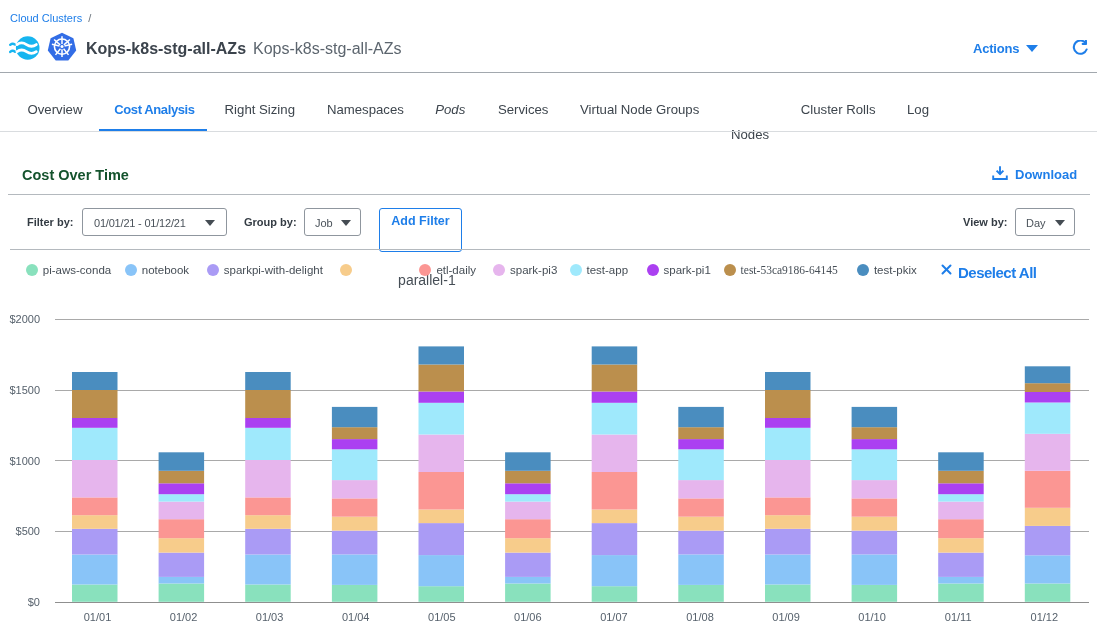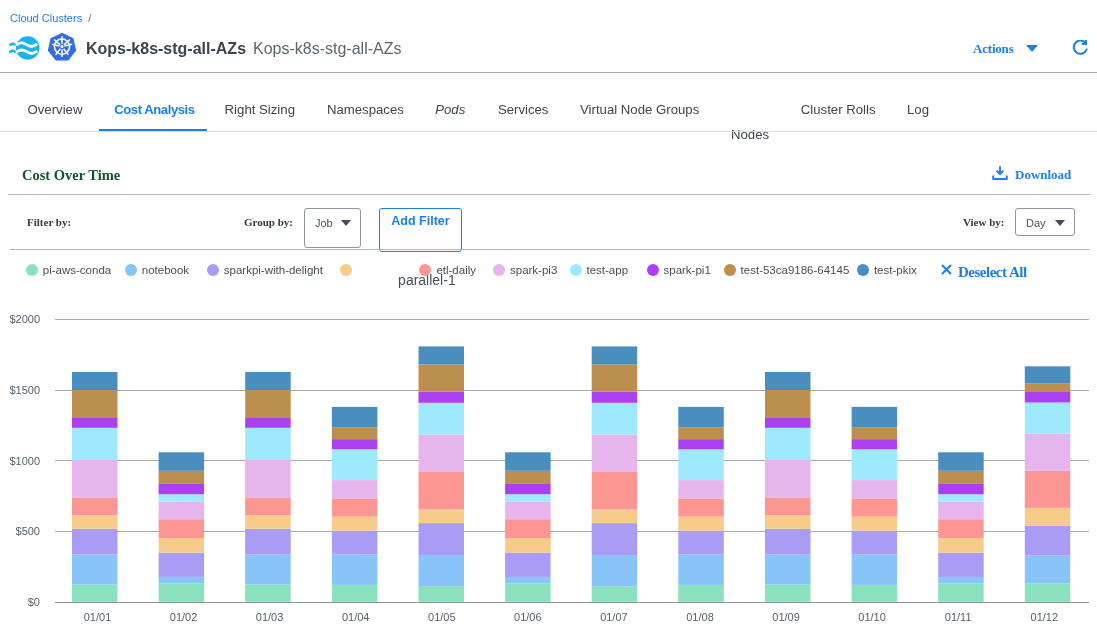--- a/index.html
+++ b/index.html
@@ -1,20 +1,20 @@
 <!DOCTYPE html>
 <html><head>
 <meta charset="utf-8">
 <style>
   * { margin:0; padding:0; box-sizing:border-box; }
   html,body { width:1097px; height:634px; background:#fff; font-family:"Liberation Sans", sans-serif; overflow:hidden; }
   #app { position:relative; width:1097px; height:634px; background:#fff; }
   .abs { position:absolute; }
   .blue { color:#1E7EE9; }
-  .bold { font-weight:bold;font-family:Liberation Serif, serif; }
+  .bold { font-weight:bold; }
 </style>
 </head>
 <body>
 <div id="app">
 
   <div class="abs" style="left:10px; top:12px; font-size:11px; color:#1E7EE9;">Cloud Clusters <span style="color:#6a737c;">&nbsp;/</span></div>
 
   <svg class="abs" style="left:9px; top:35px;" width="32" height="26" viewBox="0 0 32 26">
     <circle cx="18.7" cy="13" r="11.8" fill="#16B5F0"></circle>
     <path d="M1.2 9.8 Q3.6 7.8 6 9.6" fill="none" stroke="#16B5F0" stroke-width="2.4" stroke-linecap="round"></path>
@@ -74,22 +74,26 @@
       <path d="M8 1.2 V 8.8"></path>
       <polyline points="4.6,5.6 8,9.2 11.4,5.6" stroke-linejoin="round"></polyline>
       <path d="M1.2 10.5 V 14 H 14.8 V 10.5"></path>
     </g>
   </svg>
   <div class="abs blue bold" style="left:1015px; top:167px; font-size:13px;text-align:center;">Download</div>
 
   <div class="abs" style="left:8px; top:194px; width:1082px; height:1px; background:#b4b9be;"></div>
 
   <div class="abs bold" style="left:27px; top:216px; font-size:11px; color:#333b43;">Filter by:</div>
+  <div class="abs" style="left:82px; top:208px; width:145px; height:28px; border:1px solid #8f969e; border-radius:3px; background:#fff;">
+    <div style="position:absolute; left:11px; top:8px; font-size:11px; letter-spacing:-0.2px; color:#4a525a;">01/01/21 - 01/12/21</div>
+    <div style="position:absolute; right:11px; top:11px; width:0; height:0; border-left:5.5px solid transparent; border-right:5.5px solid transparent; border-top:6.5px solid #454c53;"></div>
+  </div>
   <div class="abs bold" style="left:244px; top:216px; font-size:11px; color:#333b43;">Group by:</div>
-  <div class="abs" style="left:304px; top:208px; width:57px; height:40px; border:1px solid #8f969e; border-radius:3px; background:#fff;">
+  <div class="abs" style="left:304px; top:208px; width:57px; height:28px; border:1px solid #8f969e; border-radius:3px; background:#fff;">
     <div style="position:absolute; left:10px; top:8px; font-size:11px; color:#4a525a;">Job</div>
     <div style="position:absolute; right:9px; top:11px; width:0; height:0; border-left:5.5px solid transparent; border-right:5.5px solid transparent; border-top:6.5px solid #454c53;"></div>
   </div>
   <div class="abs" style="left:379px; top:208px; width:83px; height:44px; border:1.5px solid #1E7EE9; border-radius:3px; background:#fff; text-align:center; line-height:25px; font-size:12.5px; font-weight:bold; color:#1E7EE9;">Add Filter</div>
 
   <div class="abs bold" style="left:963px; top:216px; font-size:11px; color:#333b43;">View by:</div>
   <div class="abs" style="left:1015px; top:208px; width:60px; height:28px; border:1px solid #8f969e; border-radius:3px; background:#fff;">
     <div style="position:absolute; left:10px; top:8px; font-size:11px; color:#4a525a;">Day</div>
     <div style="position:absolute; right:9px; top:11px; width:0; height:0; border-left:5.5px solid transparent; border-right:5.5px solid transparent; border-top:6.5px solid #454c53;"></div>
   </div>
@@ -106,21 +110,21 @@
   <div class="abs" style="left:357.1px; top:272px; font-size:14px; color:#464e56;padding-left:41px;">parallel-1</div>
   <div class="abs" style="left:419.4px; top:264px; width:12px; height:12px; border-radius:50%; background:#FB9693;"></div>
   <div class="abs" style="left:436.4px; top:264px; font-size:11.5px; color:#464e56;">etl-daily</div>
   <div class="abs" style="left:493.0px; top:264px; width:12px; height:12px; border-radius:50%; background:#E6B5ED;"></div>
   <div class="abs" style="left:510.0px; top:264px; font-size:11.5px; color:#464e56;">spark-pi3</div>
   <div class="abs" style="left:569.5px; top:264px; width:12px; height:12px; border-radius:50%; background:#9FE9FC;"></div>
   <div class="abs" style="left:586.5px; top:264px; font-size:11.5px; color:#464e56;">test-app</div>
   <div class="abs" style="left:646.5px; top:264px; width:12px; height:12px; border-radius:50%; background:#AB40F1;"></div>
   <div class="abs" style="left:663.5px; top:264px; font-size:11.5px; color:#464e56;">spark-pi1</div>
   <div class="abs" style="left:723.6px; top:264px; width:12px; height:12px; border-radius:50%; background:#BB8F4D;"></div>
-  <div class="abs" style="left:740.6px; top:264px; font-size:11.5px; color:#464e56;">test-53ca9186-64145</div>
+  <div class="abs" style="left:740.6px; top:264px; font-size:11.5px; color:#464e56;font-family:Liberation Serif, serif;">test-53ca9186-64145</div>
   <div class="abs" style="left:856.9px; top:264px; width:12px; height:12px; border-radius:50%; background:#4A8DBF;"></div>
   <div class="abs" style="left:873.9px; top:264px; font-size:11.5px; color:#464e56;">test-pkix</div>
   <svg class="abs" style="left:941px; top:264px;" width="11" height="11" viewBox="0 0 11 11">
       <g stroke="#1E7EE9" stroke-width="2" stroke-linecap="round">
         <line x1="1.5" y1="1.5" x2="9.5" y2="9.5"></line>
         <line x1="9.5" y1="1.5" x2="1.5" y2="9.5"></line>
       </g>
     </svg>
   <div class="abs blue bold" style="left:958px; top:264px; font-size:15px; letter-spacing:-0.5px;text-align:center;">Deselect All</div>
 

